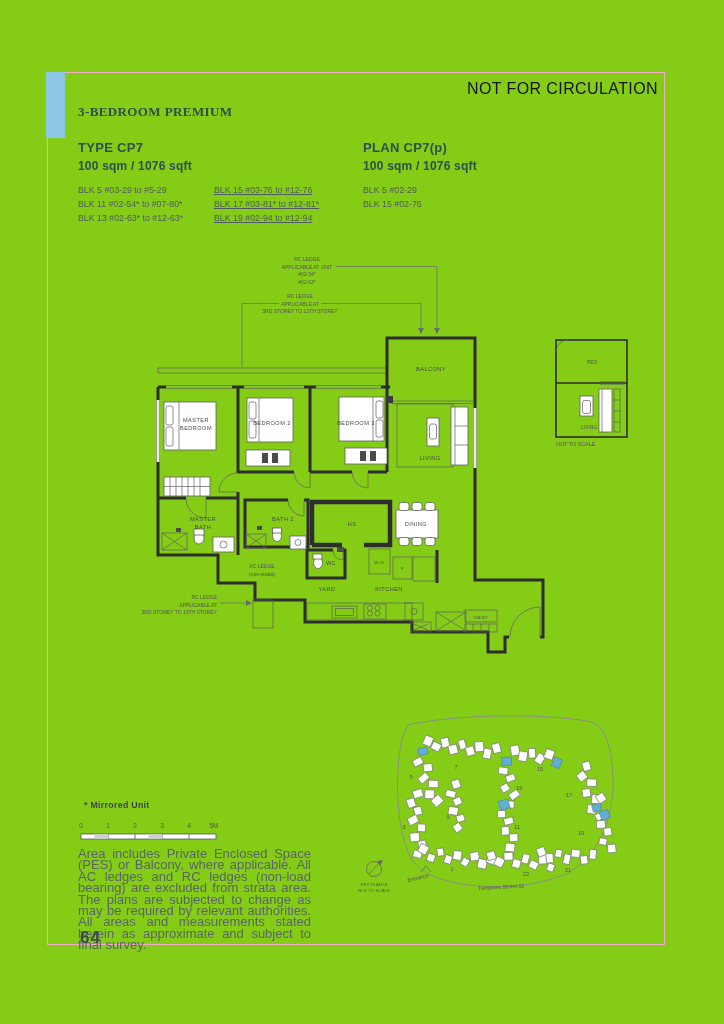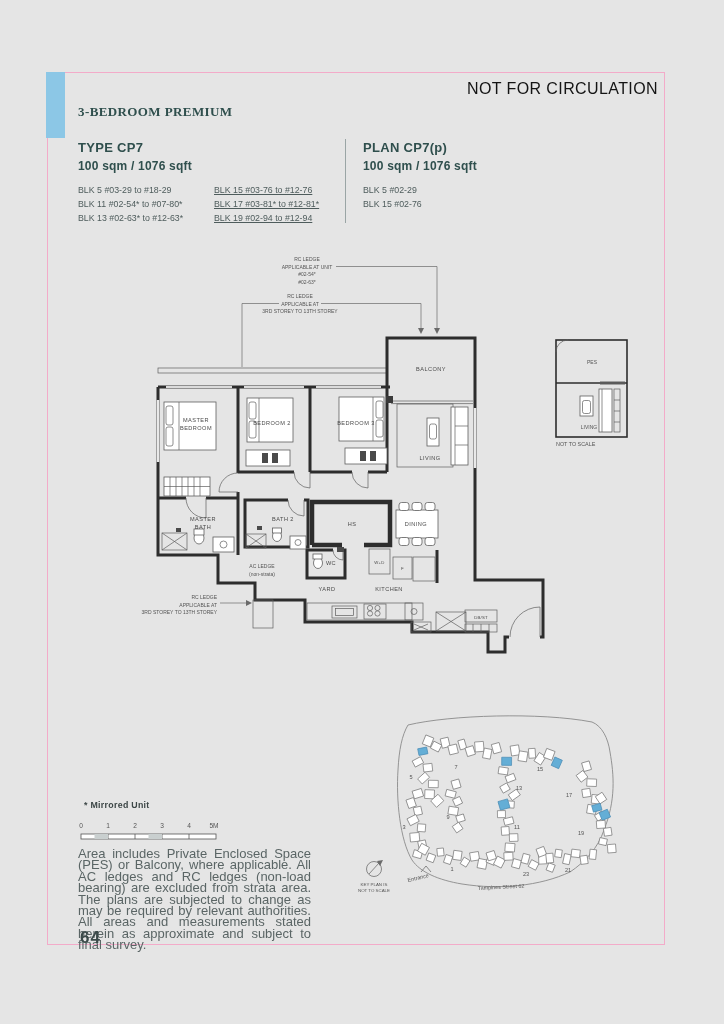--- a/index.html
+++ b/index.html
@@ -1,16 +1,16 @@
 <!DOCTYPE html>
 <html><head>
 <meta charset="utf-8">
 <style>
   html,body{margin:0;padding:0;background:#fff;}
-  #canvas{position:relative;width:724px;height:1024px;background:#e5e5e5;overflow:hidden;
+  #canvas{position:relative;width:724px;height:1024px;background:#84cc16;overflow:hidden;
           font-family:"Liberation Sans",sans-serif;}
   .abs{position:absolute;}
   #frame{left:47px;top:72px;width:616px;height:871px;border:1.5px solid #f3abc9;}
   #accent{left:46px;top:72px;width:19px;height:66px;background:#8cc7e6;}
   #watermark{right:66px;top:80px;font-size:16px;letter-spacing:.4px;color:#141414;}
   #title{left:78px;top:104px;font-family:"Liberation Serif",serif;font-weight:600;
          font-size:13px;letter-spacing:.4px;color:#2f4f4d;}
   .type-name{font-size:13px;font-weight:700;color:#2f4f4d;letter-spacing:.3px;}
   .type-area{font-size:12px;font-weight:700;color:#2f4f4d;margin-top:4px;letter-spacing:.2px;}
   .blk{font-size:8.8px;color:#4e5c5c;line-height:14.2px;white-space:nowrap;}
@@ -50,21 +50,21 @@
   <div id="frame" class="abs"></div>
   <div id="accent" class="abs"></div>
   <div id="watermark" class="abs">NOT FOR CIRCULATION</div>
   <div id="title" class="abs">3-BEDROOM PREMIUM</div>
 
   <div class="abs" style="left:78px;top:140px;">
     <div class="type-name">TYPE CP7</div>
     <div class="type-area">100 sqm / 1076 sqft</div>
   </div>
   <div class="abs blk" style="left:78px;top:183px;">
-    <div>BLK 5 #03-29 to #18-29</div>
+    <div>BLK 5 #03-29 to #5-29</div>
     <div>BLK 11 #02-54* to #07-80*</div>
     <div>BLK 13 #02-63* to #12-63*</div>
   </div>
   <div class="abs blk" style="left:214px;top:183px;text-decoration:underline;">
     <div>BLK 15 #03-76 to #12-76</div>
     <div>BLK 17 #03-81* to #12-81*</div>
     <div>BLK 19 #02-94 to #12-94</div>
   </div>
   <div id="divider" class="abs"></div>
 

